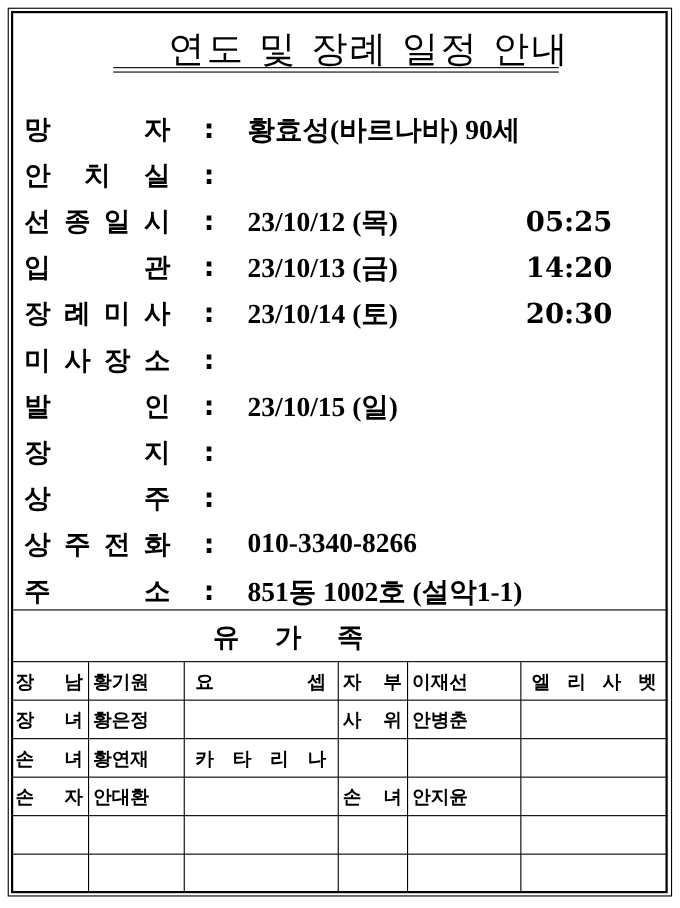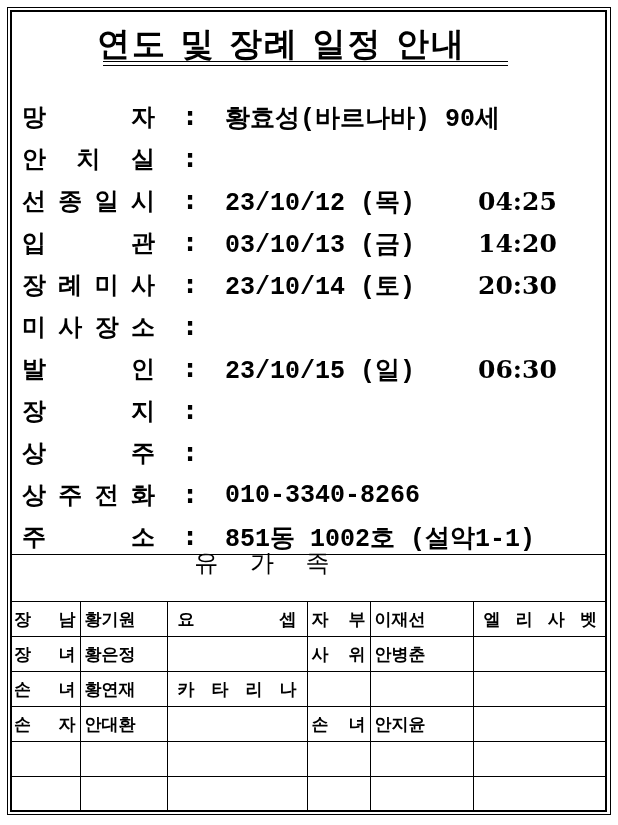--- a/index.html
+++ b/index.html
@@ -2,38 +2,38 @@
 <html><head>
   <meta charset="utf-8">
   <style>
     html, body { margin:0; padding:0; background:#ffffff; }
     body { width:618px; height:825px; position:relative; overflow:hidden;
            font-family:"DejaVu Serif", "Liberation Serif", serif; color:#000; }
     .frame-outer { position:absolute; left:7px; top:7px; width:604px; height:808px;
                    border:1px solid #000; box-sizing:border-box; }
     .frame-inner { position:absolute; left:10px; top:10px; width:597px; height:802px;
                    border:2px solid #000; box-sizing:border-box; }
-    .title { position:absolute; left:97px; top:24px; width:405px; text-align:left;
-             font-family:"DejaVu Sans", sans-serif; font-weight:bold; font-size:33px;
+    .title { position:absolute; left:113px; top:24px; width:405px; text-align:right;
+             font-family:"DejaVu Sans", sans-serif; font-weight:normal; font-size:33px;
              letter-spacing:2px; line-height:40px; }
     .title-ul1 { position:absolute; left:103px; top:61px; width:405px; height:0; border-top:1.5px solid #000; }
     .title-ul2 { position:absolute; left:103px; top:65px; width:405px; height:0; border-top:1px solid #000; }
     .info { position:absolute; left:22px; top:96px; width:580px; }
     .info-row { height:42px; display:flex; align-items:center; font-weight:bold; font-size:25px; }
     .info-label { width:133px; display:flex; justify-content:space-between;
                   font-family:"DejaVu Sans", sans-serif; font-size:24px; }
     .info-colon { width:70px; text-align:center; font-family:"DejaVu Sans", sans-serif; font-size:24px; }
     .info-value { flex:1; display:flex; align-items:center; }
-    .info-value .v-main { font-family:Liberation Mono, monospace; }
+    .info-value .v-main { font-family:Liberation Serif, serif; }
     .info-value .v-time { position:absolute; left:456px; }
     .info-row { position:relative; }
     .divider { position:absolute; left:10px; width:597px; height:0; border-top:1.5px solid #000; }
-    .family-title { position:absolute; left:10px; top:540px; width:516px; height:45px;
+    .family-title { position:absolute; left:10px; top:556px; width:516px; height:45px;
                     display:flex; justify-content:center; align-items:center;
-                    font-family:"DejaVu Sans", sans-serif; font-weight:normal; font-size:24px; letter-spacing:12px; }
+                    font-family:"DejaVu Sans", sans-serif; font-weight:bold; font-size:24px; letter-spacing:12px; }
     table.family { position:absolute; left:10px; top:602px; width:597px; border-collapse:collapse;
                    table-layout:fixed; font-family:"DejaVu Sans", sans-serif; font-weight:bold; font-size:17px; }
     table.family td { border:1.5px solid #000; height:34px; padding:0 4px; white-space:nowrap; overflow:hidden; }
     table.family tr:first-child td { border-top:none; }
     table.family td:first-child { border-left:none; }
     table.family td:last-child { border-right:none; }
     table.family tr:last-child td { border-bottom:none; }
     .spread { display:flex; justify-content:space-between; }
     .spread-wide { display:flex; justify-content:space-between; padding:0 6px; }
     .center { text-align:left; }
@@ -70,31 +70,31 @@
     <div class="info-row">
       <div class="info-label">
         <span>선</span>
         <span>종</span>
         <span>일</span>
         <span>시</span>
       </div>
       <div class="info-colon">:</div>
       <div class="info-value">
         <span class="v-main">23/10/12 (목)</span>
-        <span class="v-time">04:25</span>
+        <span class="v-time">05:25</span>
       </div>
     </div>
     <div class="info-row">
       <div class="info-label">
         <span>입</span>
         <span>관</span>
       </div>
       <div class="info-colon">:</div>
       <div class="info-value">
-        <span class="v-main">03/10/13 (금)</span>
+        <span class="v-main">23/10/13 (금)</span>
         <span class="v-time">14:20</span>
       </div>
     </div>
     <div class="info-row">
       <div class="info-label">
         <span>장</span>
         <span>례</span>
         <span>미</span>
         <span>사</span>
       </div>
@@ -114,21 +114,20 @@
       <div class="info-colon">:</div>
     </div>
     <div class="info-row">
       <div class="info-label">
         <span>발</span>
         <span>인</span>
       </div>
       <div class="info-colon">:</div>
       <div class="info-value">
         <span class="v-main">23/10/15 (일)</span>
-        <span class="v-time">06:30</span>
       </div>
     </div>
     <div class="info-row">
       <div class="info-label">
         <span>장</span>
         <span>지</span>
       </div>
       <div class="info-colon">:</div>
     </div>
     <div class="info-row">

